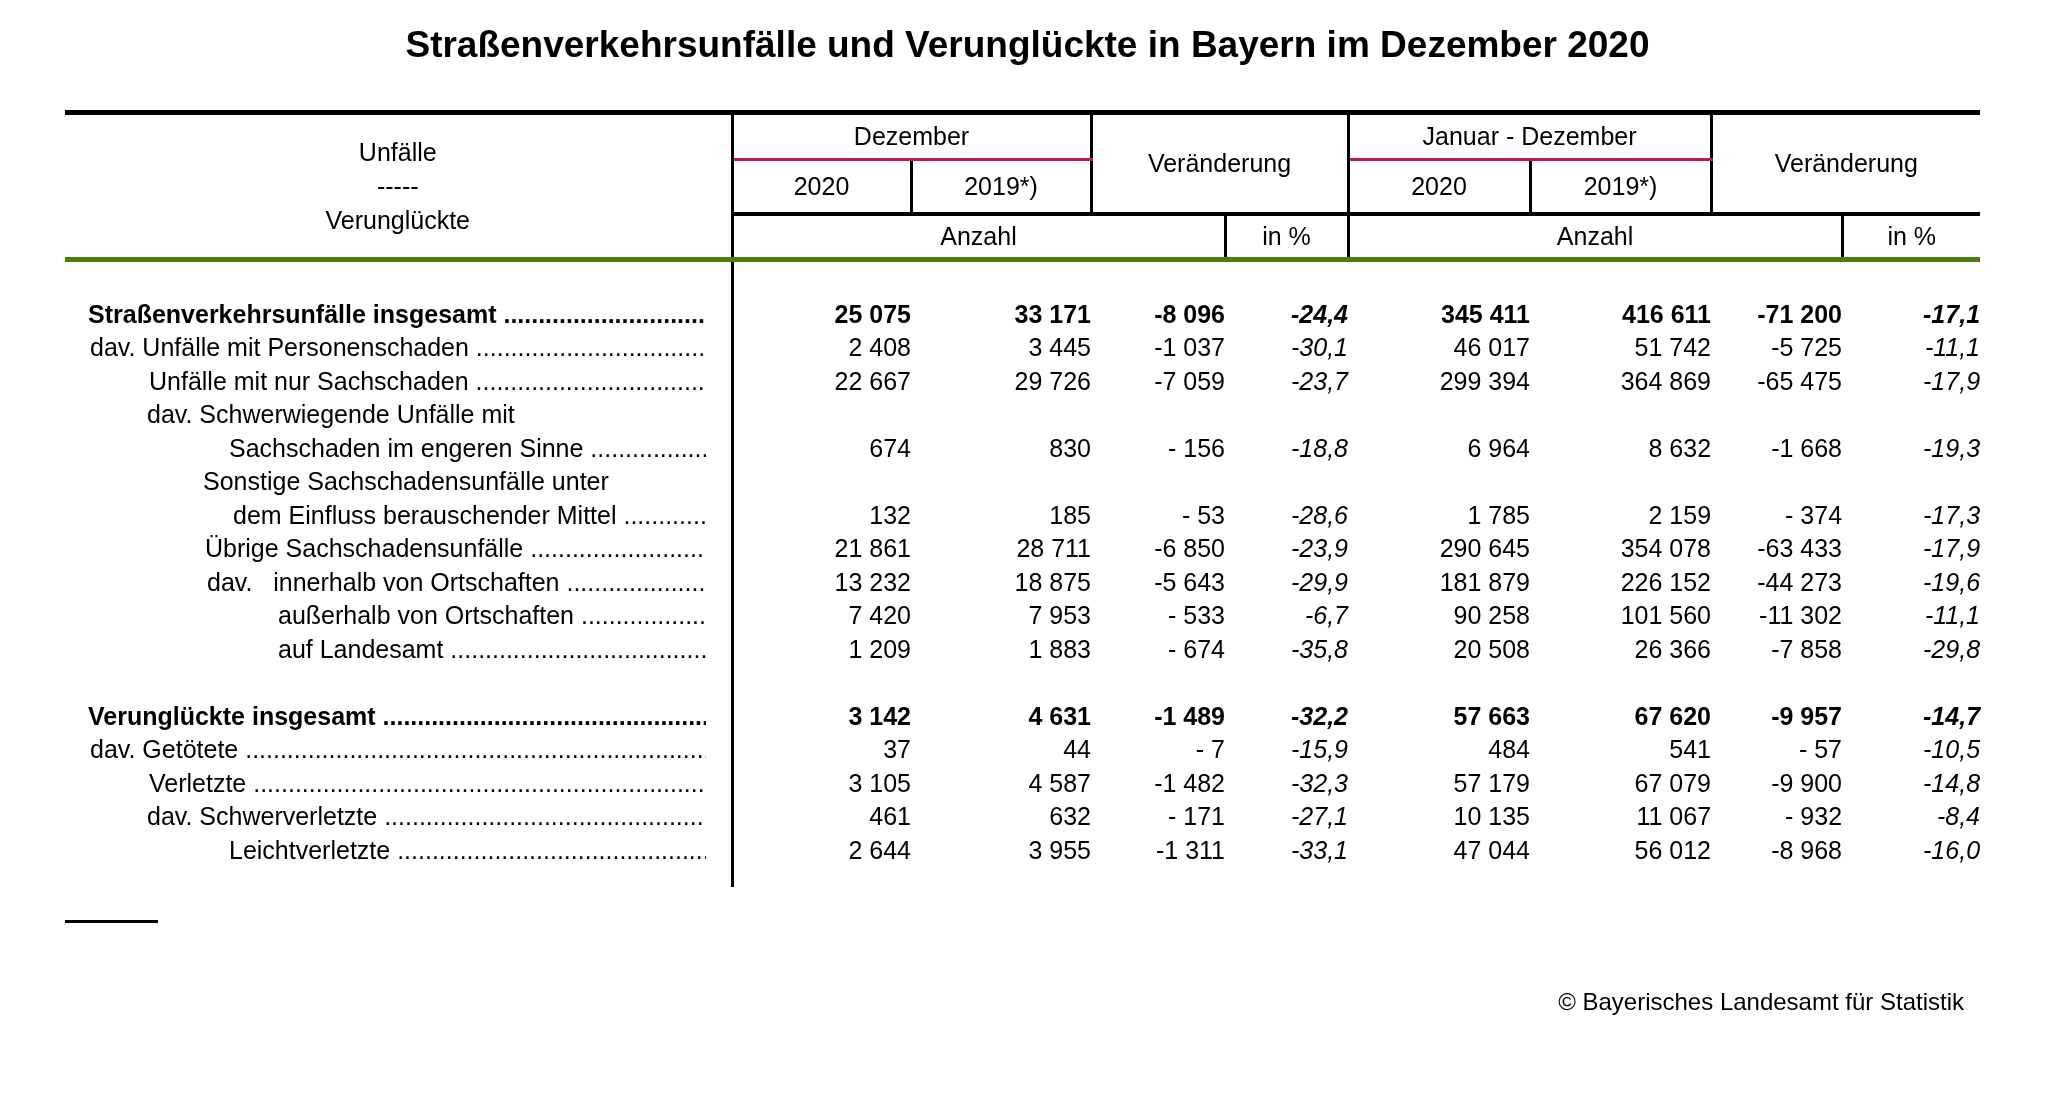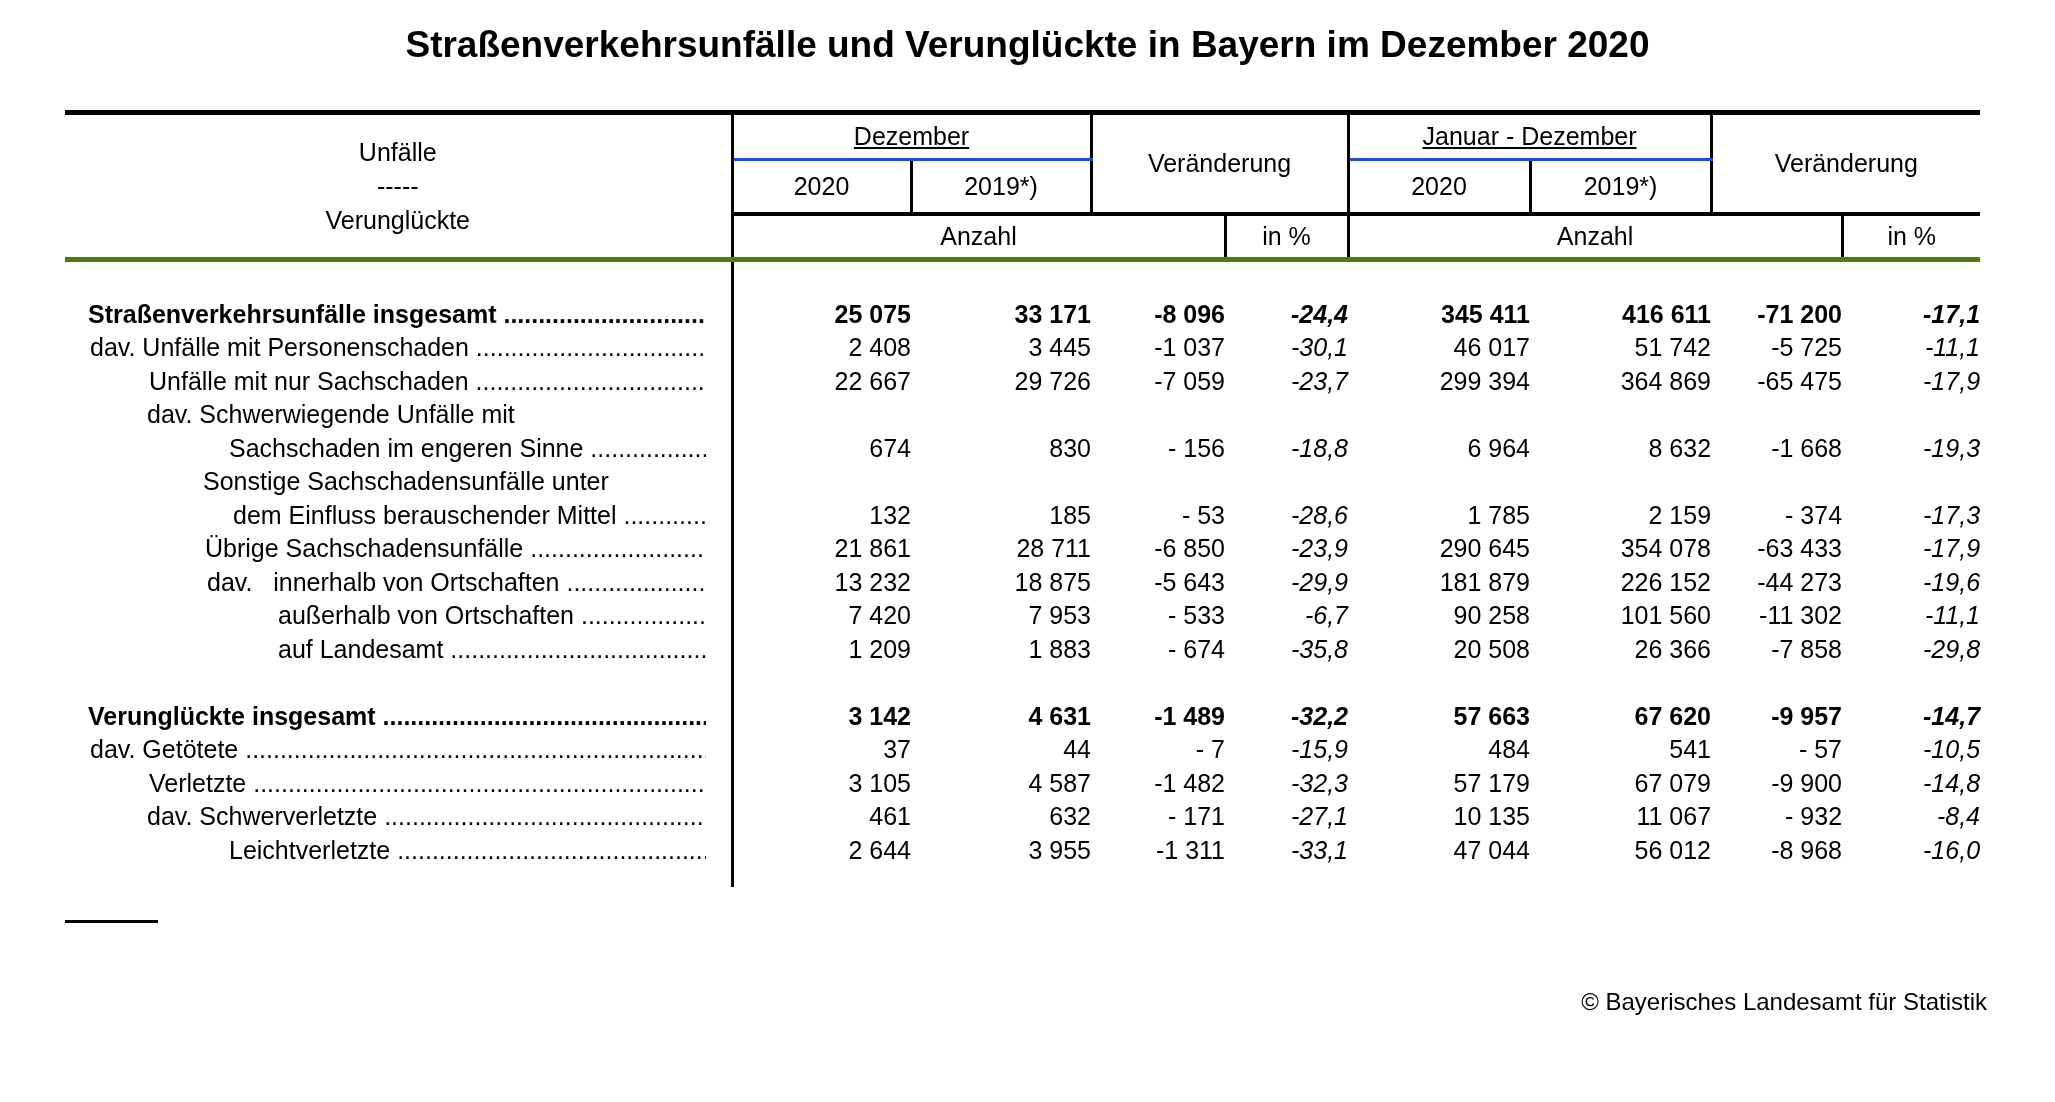--- a/index.html
+++ b/index.html
@@ -11,38 +11,38 @@
 
   table.stat { border-collapse:collapse; table-layout:fixed; width:1915px; margin:48px 0 0 65px; border-top:5px solid #000; }
   table.stat td { padding:0; font-size:25px; }
 
   thead td { text-align:center; vertical-align:middle; }
   .hA td { height:47px; }
   .hB td { height:54px; }
   .hC td { height:46px; }
   .lblhead div { line-height:34px; }
   .b-r3 { border-right:3px solid #000; }
-  .b-b3 { border-bottom:3px solid #1d4ed8;text-decoration:underline; }
+  .b-b3 { border-bottom:3px solid #be185d; }
   .b-b4 { border-bottom:4px solid #000; }
   .hdrbot { border-bottom:5px solid #4d7c0f; }
 
   tbody td { vertical-align:bottom; }
   tbody tr.row td { height:33.5px; }
   tbody tr.two-line td { height:67px; }
   .lbl { border-right:3px solid #000; overflow:hidden; }
   .lbl-line { white-space:nowrap; overflow:hidden; margin-right:25px; height:33.5px; line-height:33.5px; }
   .num { text-align:right; padding-right:7px; line-height:33.5px; white-space:nowrap; }
   .pct { font-style:italic; }
   .bold-row td { font-weight:bold; }
   .gap-row td { border-right:none; }
   .gap-row td.lbl { border-right:3px solid #000; }
 
   .footnote-line { width:93px; border-top:3px solid #000; margin:33px 0 0 65px; }
   .footnote { margin:4px 0 0 65px; font-size:25px; line-height:30px; }
-  .copyright { position:absolute; top:988px; right:68px; font-size:24px; }
+  .copyright { position:absolute; top:988px; right:91px; font-size:24px; }
 </style>
 </head>
 <body>
 
 <div class="page">
 
   <div class="title">Straßenverkehrsunfälle und Verunglückte in Bayern im Dezember 2020</div>
 
   <table class="stat">
     <colgroup>

